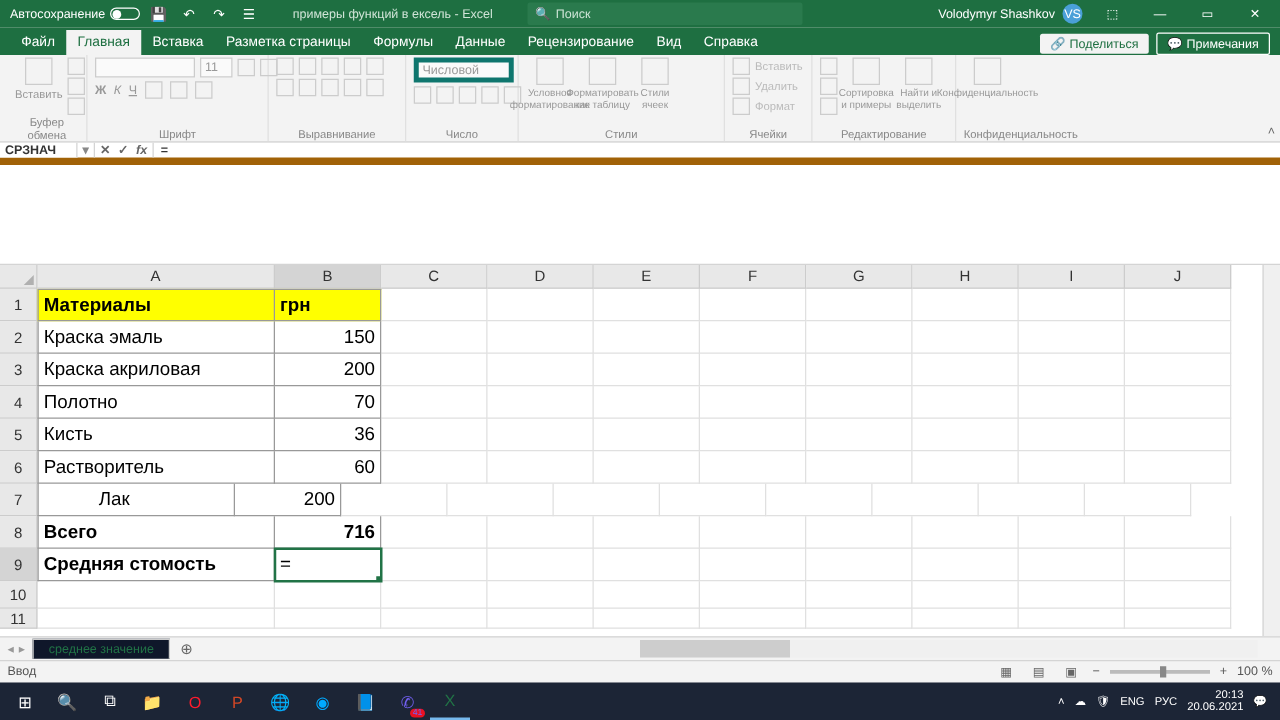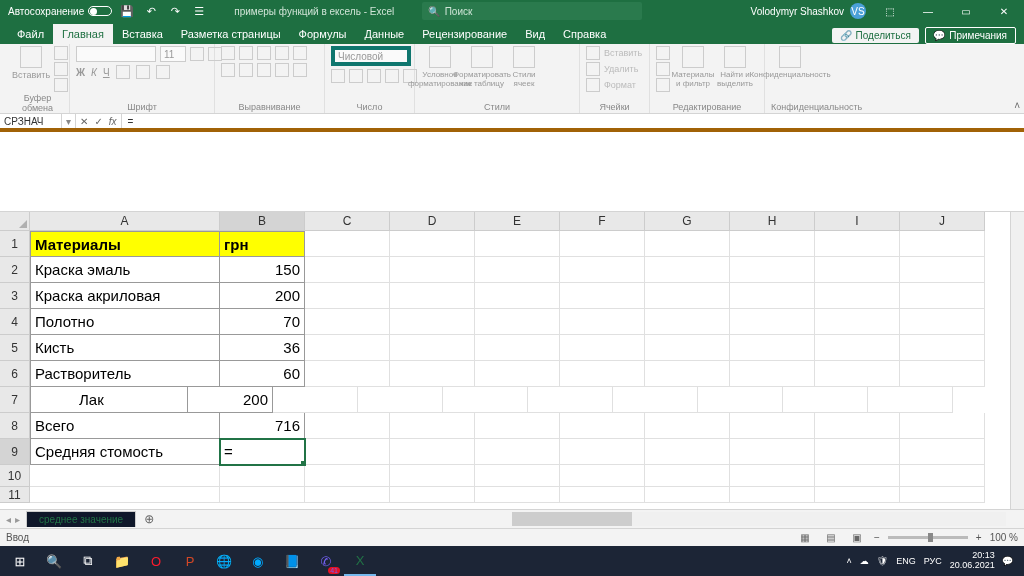--- a/index.html
+++ b/index.html
@@ -37,21 +37,21 @@
   .big-btn .ico { width:22px; height:22px; border:1px solid #ccc; margin-bottom:2px; }
   .small-stack { display:flex; flex-direction:column; gap:2px; }
   .small-row { display:flex; gap:4px; align-items:center; }
   .mini { width:14px; height:14px; border:1px solid #ccc; }
   .fontbox { width:80px; height:16px; border:1px solid #ccc; font-size:10px; padding:0 3px; color:#999; background:#fafafa;}
   .sizebox { width:26px; height:16px; border:1px solid #ccc; font-size:10px; padding:0 3px; color:#999; background:#fafafa;}
   .numfmt { width:80px; height:20px; border:4px solid #0f766e; font-size:10px; padding:0 3px; color:#999; background:#fafafa;}
   .ribbon-collapse { position:absolute; right:4px; bottom:2px; font-size:10px; color:#666;}
 
   
-  .formula-bar { height: 18px; background:#fff; border-bottom:4px solid #a16207; display:flex; align-items:center; font-size:10px; }
+  .formula-bar { height: 18px; background:#fff; border-bottom:6px solid #a16207; display:flex; align-items:center; font-size:10px;font-weight:bold; }
   .namebox { width:62px; border-right:1px solid #d4d4d4; padding:0 4px; background:#fff; color:#333; height:100%; display:flex; align-items:center;}
   .namebox-dd { width:14px; border-right:1px solid #d4d4d4; text-align:center; color:#888; height:100%; display:flex; align-items:center; justify-content:center;}
   .fb-controls { display:flex; padding:0 4px; gap:6px; color:#666; border-right:1px solid #d4d4d4; height:100%; align-items:center;}
   .fx { font-style:italic; font-size:10px;}
   .formula-input { flex:1; padding:0 6px; color:#333; }
   .formula-area { height:80px; background:#fff; border-bottom:1px solid #d4d4d4; padding: 2px 6px; font-size:10px;}
 
   
   .grid-wrap { flex:1; display:flex; background:#fff; overflow:hidden; position:relative;}
   .corner { width:30px; height:19px; background:#e8e8e8; border-right:1px solid #ccc; border-bottom:1px solid #ccc; position:relative;}
@@ -65,21 +65,21 @@
   .row-h { width:30px; background:#e8e8e8; border-right:1px solid #ccc; border-bottom:1px solid #ccc; display:flex; align-items:center; justify-content:center; font-size:12px; color:#333;}
   .row-h.active { background:#d4d4d4; }
 
   .cells { position:relative; flex:1; }
   .cell-row { display:flex; }
   .cell { border-right:1px solid #e0e0e0; border-bottom:1px solid #e0e0e0; font-size:15px; padding:2px 4px; display:flex; align-items:center; overflow:hidden; white-space:nowrap;}
   .data-border { border-right:1px solid #999; border-bottom:1px solid #999; }
   .data-border-top { border-top:1px solid #999; }
   .data-border-left { border-left:1px solid #999; }
   .hdr-cell { background: #ffff00; font-weight:bold; }
-  .bold { font-weight:normal; }
+  .bold { font-weight:bold; }
   .right { justify-content:flex-end; }
   .active-cell { outline: 2px solid #217346; outline-offset:-1px; position:relative;}
   .active-cell::after { content:''; position:absolute; right:-3px; bottom:-3px; width:6px; height:6px; background:#217346;}
 
   
   .sheettabs { height: 19px; background:#f3f3f3; border-top:1px solid #d4d4d4; display:flex; align-items:center; font-size:10px; position:relative;}
   .sheet-nav { display:flex; gap:4px; padding:0 6px; color:#999;}
   .sheet-tab { background:#0f172a; border:1px solid #ccc; border-bottom:none; padding:2px 12px; color:#217346; }
   .sheet-add { padding:0 8px; color:#666; font-size:12px;}
   .hscroll { position:absolute; left:50%; right:18px; top:2px; height:14px; background:#f0f0f0;}
@@ -252,21 +252,21 @@
   </div>
   <div class="ribbon-group" style="width:115px">
     <div class="controls">
       <div class="small-stack" style="gap:2px">
           <span class="mini"></span>
           <span class="mini"></span>
           <span class="mini"></span>
         </div>
       <div class="big-btn">
           <div class="ico"></div>
-          <span style="font-size:8px;text-align:center">Материалы и фильтр</span>
+          <span style="font-size:8px;text-align:center">Сортировка и примеры</span>
         </div>
       <div class="big-btn">
           <div class="ico"></div>
           <span style="font-size:8px;text-align:center">Найти и выделить</span>
         </div>
     </div>
     <div class="label">Редактирование</div>
   </div>
   <div class="ribbon-group" style="width:95px;border-right:none">
     <div class="controls">

